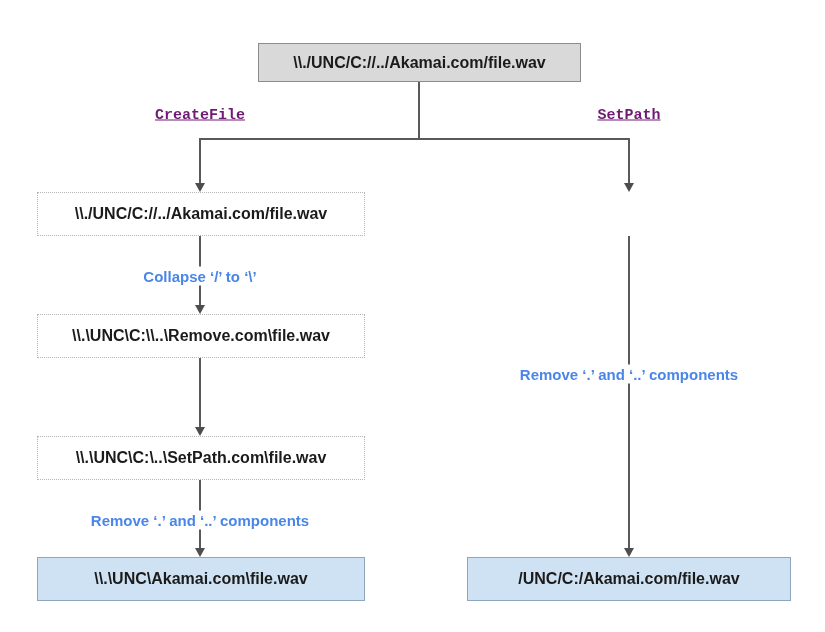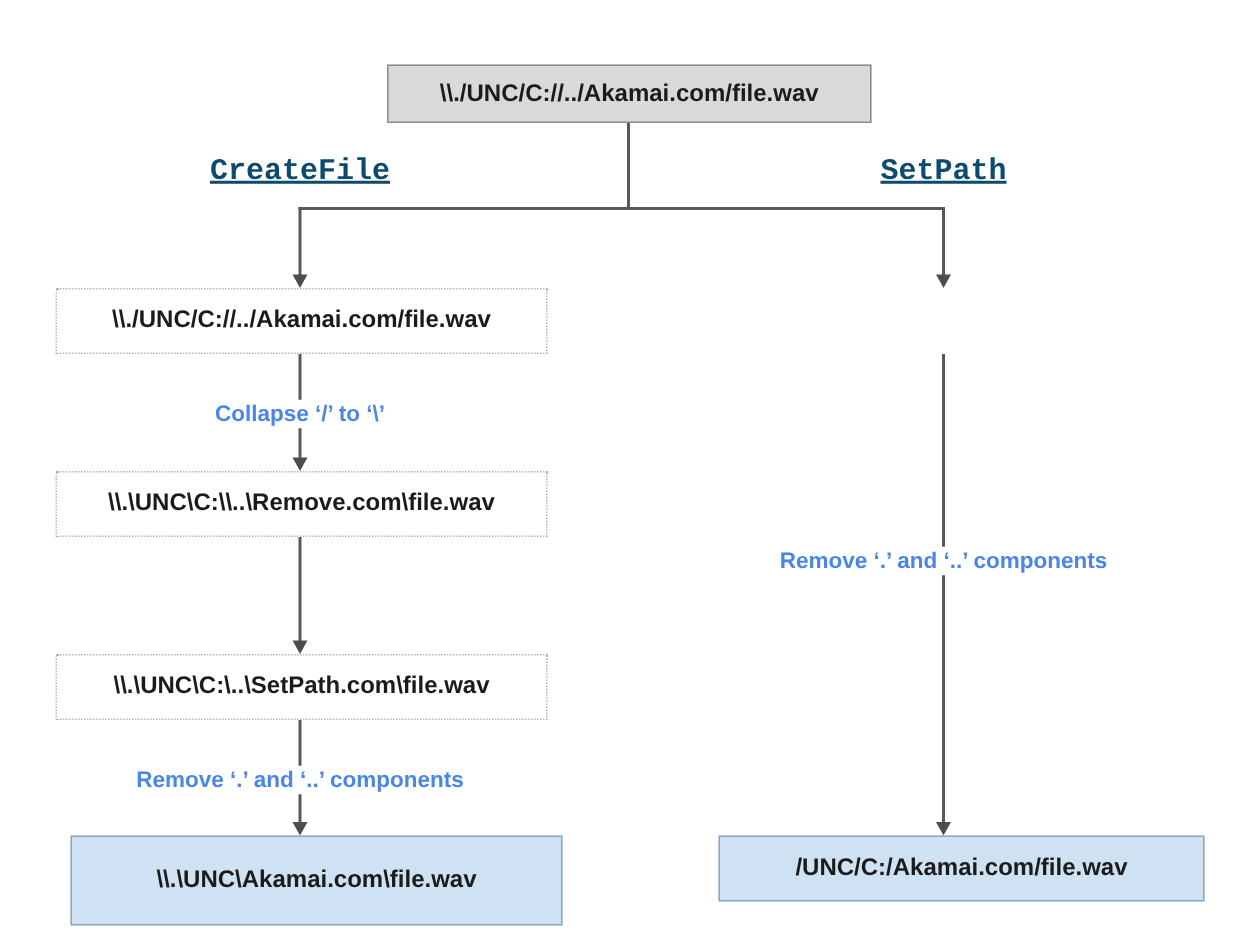--- a/index.html
+++ b/index.html
@@ -30,22 +30,22 @@
   .box.result {
     background:#cfe2f3;
     border:1px solid #8da6bd;
     font-weight:bold;
   }
   .fn-label {
     position:absolute;
     transform:translate(-50%,-50%);
     font-family:"Liberation Mono","DejaVu Sans Mono",monospace;
     font-weight:bold;
-    font-size:20px;
-    color:#0c4a6e;
+    font-size:15px;
+    color:#701a75;
     text-decoration:underline;
     white-space:nowrap;
   }
   .op-label {
     position:absolute;
     transform:translate(-50%,-50%);
     font-weight:bold;
     font-size:15px;
     color:#4a86e8;
     background:#ffffff;
@@ -98,22 +98,22 @@
 
   <div class="line vline" style="left:199px; top:358px; height:71px;"></div>
   <div class="arrow-down" style="left:195px; top:427px;"></div>
 
   <div class="box dashed" style="left:37px; top:436px; width:328px; height:44px;">\\.\UNC\C:\..\SetPath.com\file.wav</div>
 
   <div class="line vline" style="left:199px; top:480px; height:69px;"></div>
   <div class="op-label" style="left:200px; top:520px;">Remove ‘.’ and ‘..’ components</div>
   <div class="arrow-down" style="left:195px; top:548px;"></div>
 
-  <div class="box result" style="left:37px; top:557px; width:328px; height:60px;margin-left:10px;">\\.\UNC\Akamai.com\file.wav</div>
+  <div class="box result" style="left:37px; top:557px; width:328px; height:44px;">\\.\UNC\Akamai.com\file.wav</div>
 
 
   <div class="line vline" style="left:628px; top:236px; height:313px;"></div>
   <div class="op-label" style="left:629px; top:374px;">Remove ‘.’ and ‘..’ components</div>
   <div class="arrow-down" style="left:624px; top:548px;"></div>
 
-  <div class="box result" style="left:467px; top:557px; width:324px; height:44px;margin-left:12px;">/UNC/C:/Akamai.com/file.wav</div>
+  <div class="box result" style="left:467px; top:557px; width:324px; height:44px;">/UNC/C:/Akamai.com/file.wav</div>
 
 </div>
 
 </body></html>

